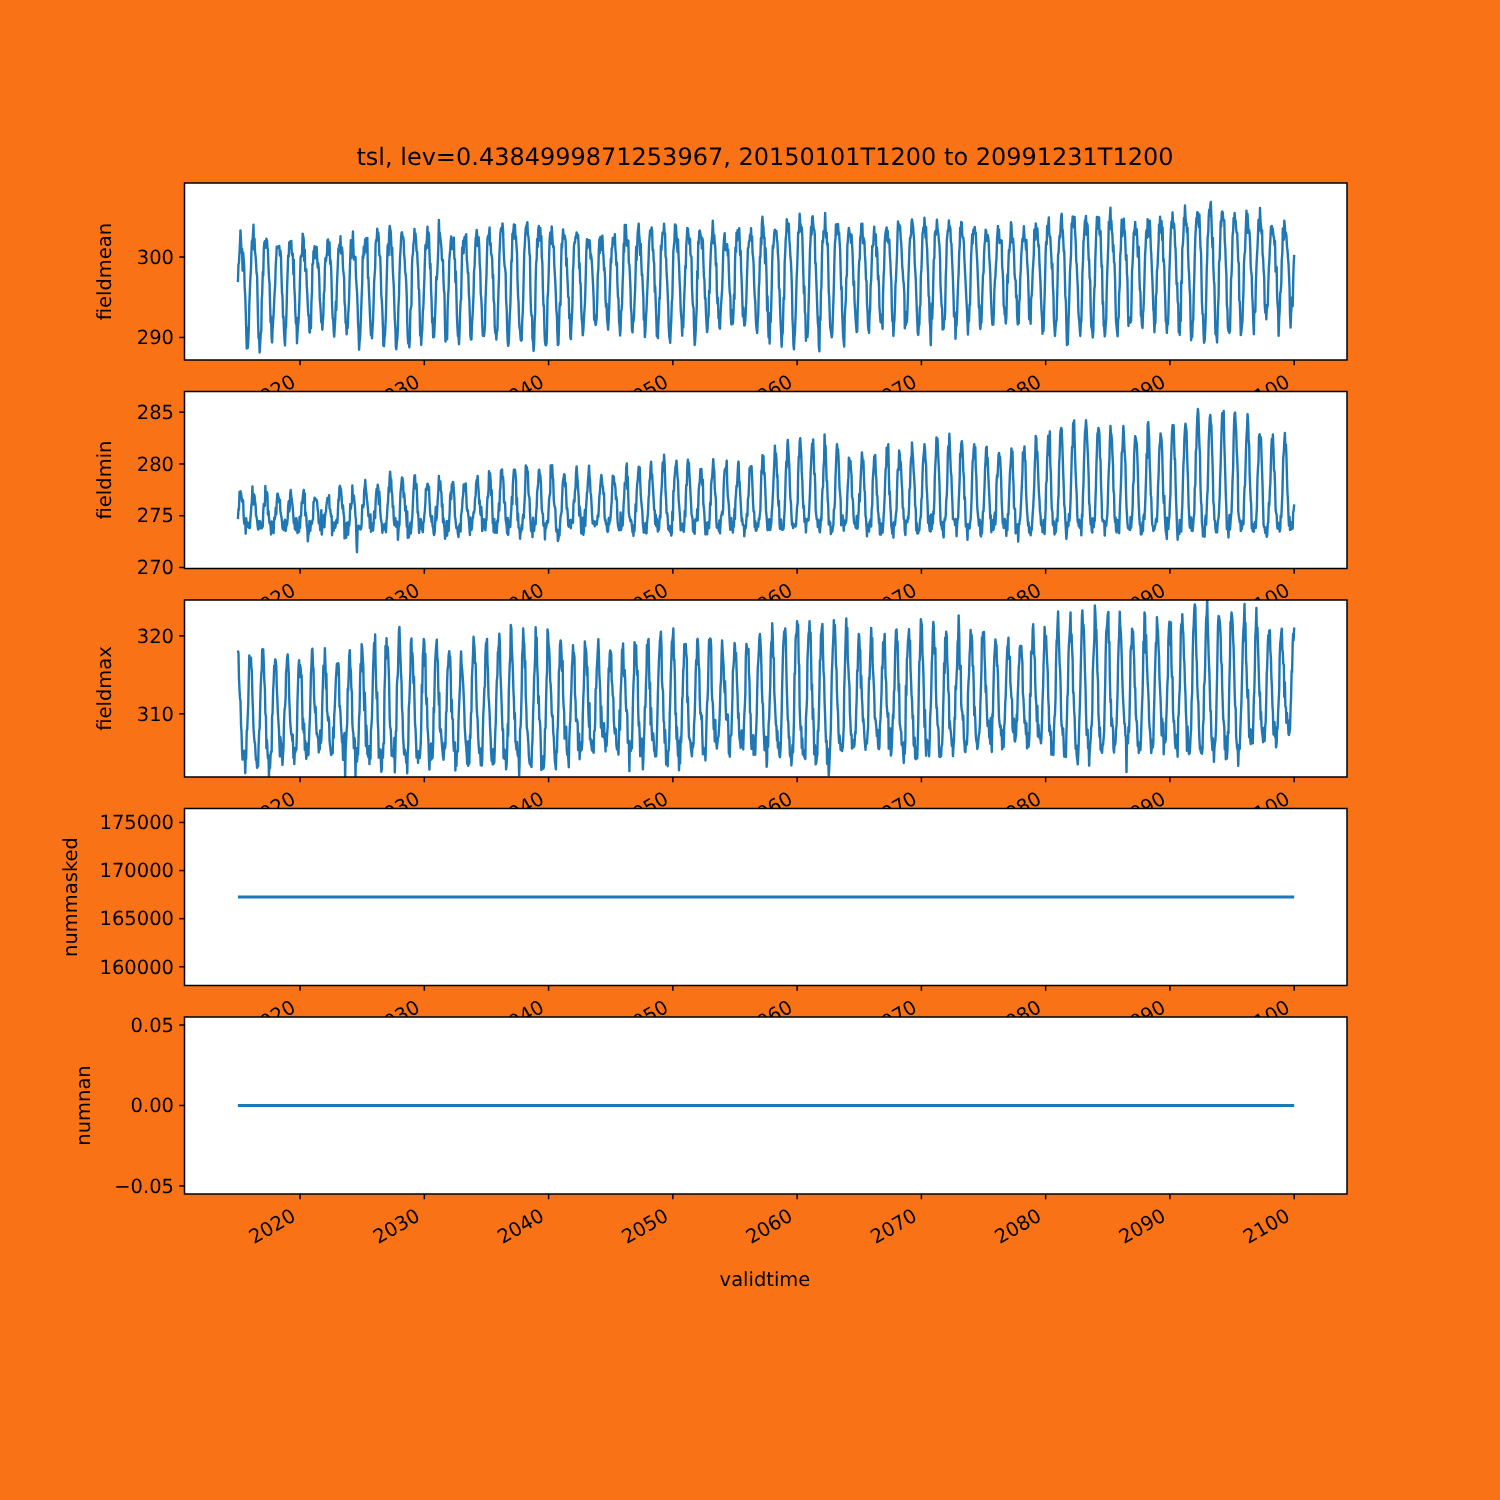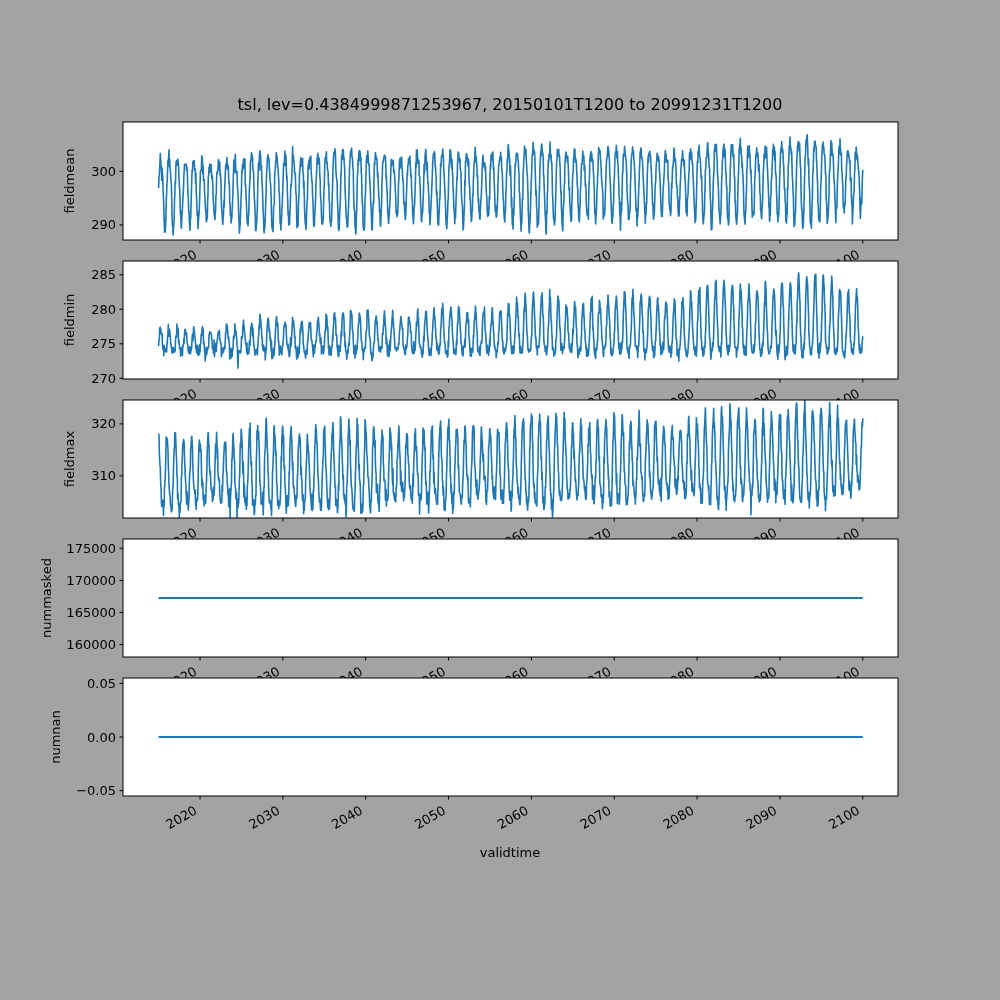--- a/index.html
+++ b/index.html
@@ -1,16 +1,16 @@
 <!DOCTYPE html>
 <html><head>
 <meta charset="utf-8">
 <style>
   html,body{margin:0;padding:0;background:#fff;}
-  .figure{position:relative;width:1000px;height:1000px;background:#a3a3a3;
+  .figure{position:relative;width:1000px;height:1000px;background:#f97316;
           font-family:"DejaVu Sans", sans-serif;}
   svg text{font-family:"DejaVu Sans", sans-serif;fill:#000000;}
   .title-text{font-size:16px;}
   .axis-label{font-size:13px;}
   .tick-label{font-size:13px;}
 </style>
 </head>
 <body>
 
 <div class="figure">

